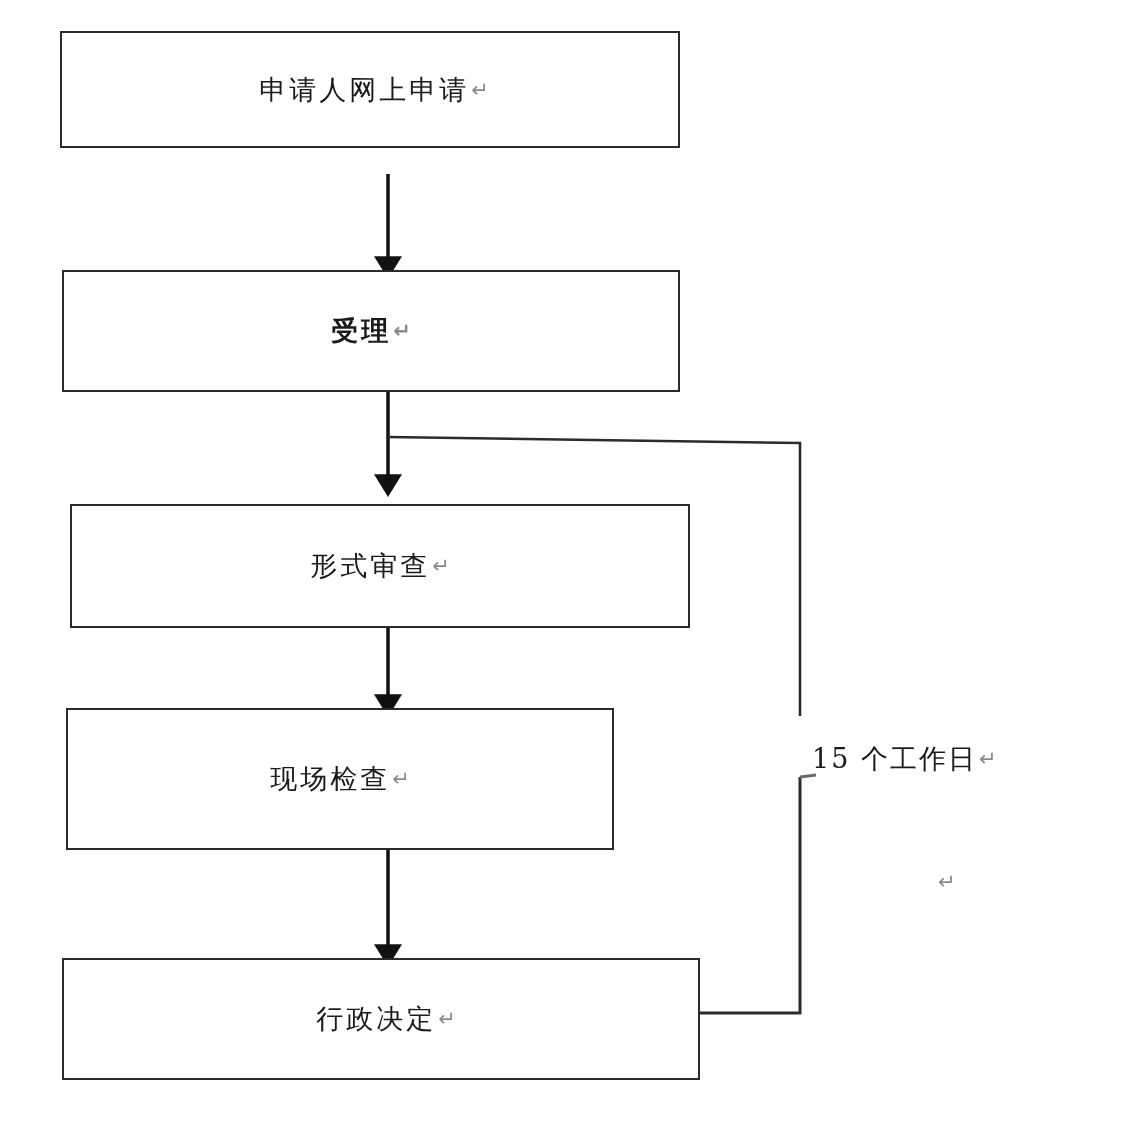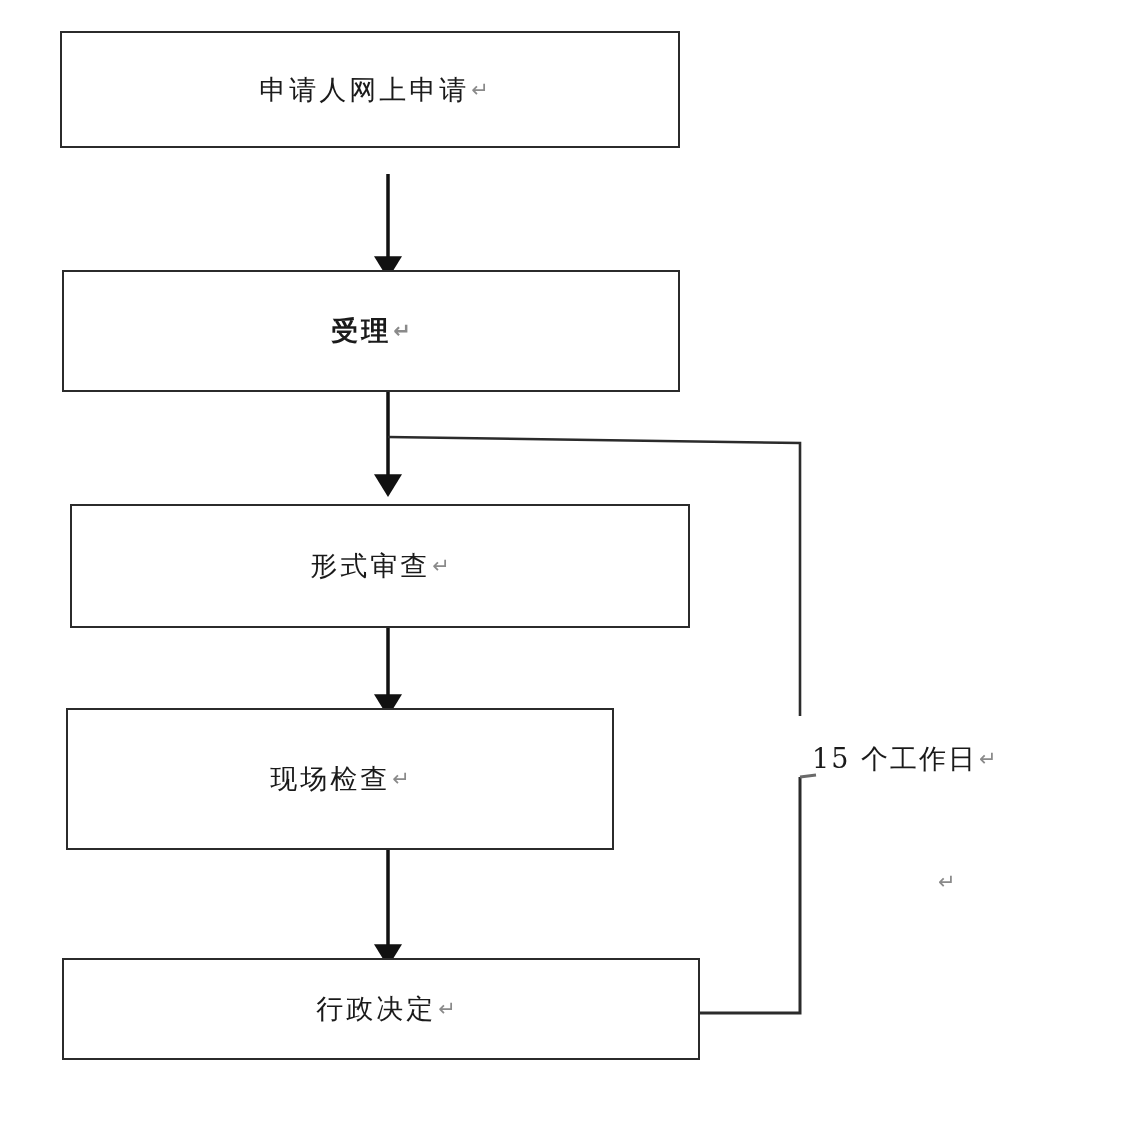--- a/index.html
+++ b/index.html
@@ -128,21 +128,21 @@
   </div>
 
   <div class="node" style="left:70px; top:504px; width:620px; height:124px;">
     <div class="node-line cjk"><span>形式审查</span><span class="pilcrow">↵</span></div>
   </div>
 
   <div class="node" style="left:66px; top:708px; width:548px; height:142px;">
     <div class="node-line cjk"><span>现场检查</span><span class="pilcrow">↵</span></div>
   </div>
 
-  <div class="node" style="left:62px; top:958px; width:638px; height:102px;padding-left:10px;">
+  <div class="node" style="left:62px; top:958px; width:638px; height:122px;padding-left:10px;">
     <div class="node-line cjk"><span>行政决定</span><span class="pilcrow">↵</span></div>
   </div>
 
   <div class="annotation" style="left:812px; top:745px;"><span>15 个工作日</span><span class="pilcrow">↵</span></div>
 
   <div class="loose-mark" style="left:938px; top:872px;">↵</div>
 
 </div>
 
 </body></html>

